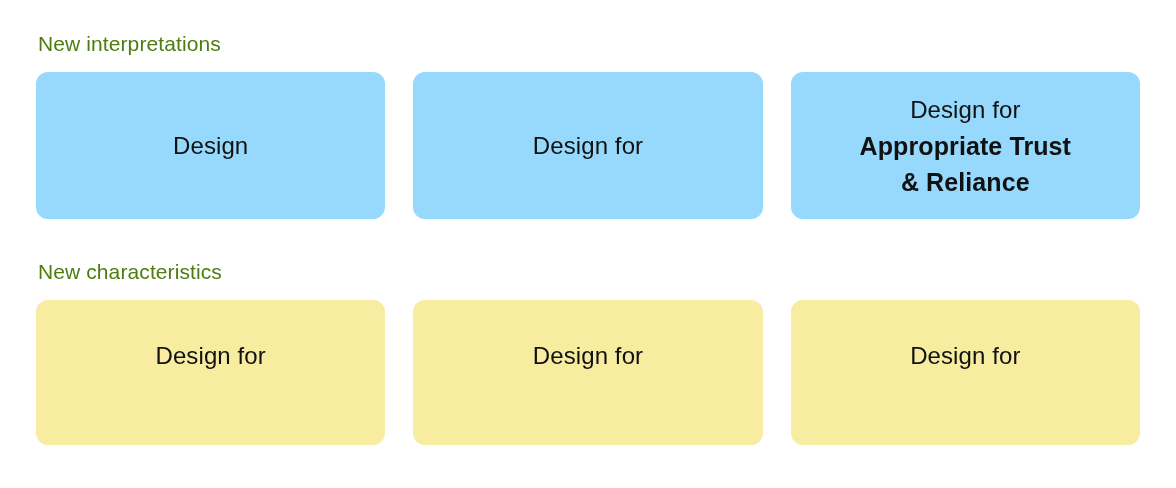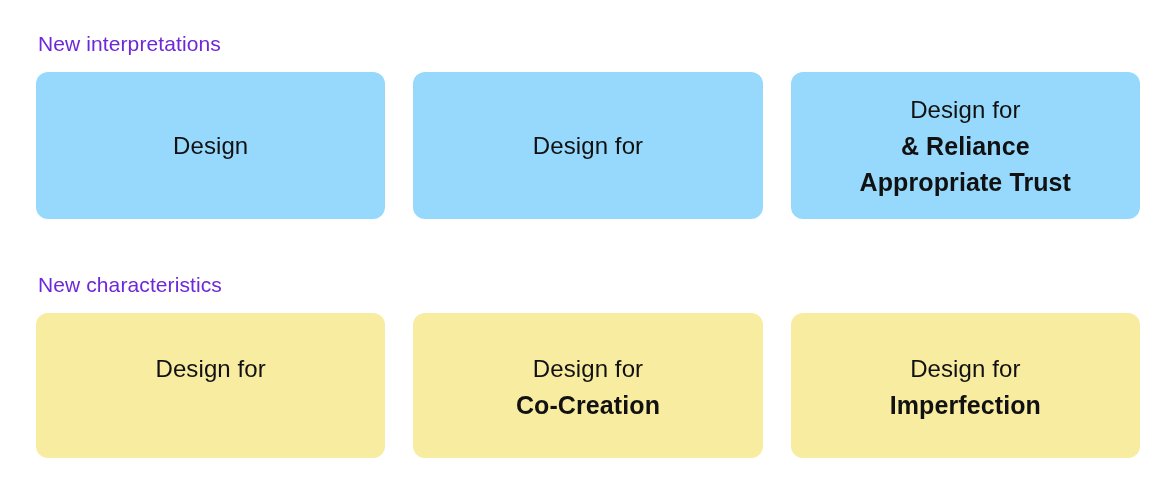--- a/index.html
+++ b/index.html
@@ -23,27 +23,27 @@
     box-sizing: border-box;
   }
 
   .section {
     position: absolute;
     left: 36px;
     width: 1104px;
   }
 
   .section-interpretations { top: 30px; }
-  .section-characteristics { top: 271px; }
+  .section-characteristics { top: 258px; }
 
   .section-label {
     font-size: 21px;
     font-weight: 300;
     line-height: 28px;
-    color: #6d28d9;
+    color: #4d7c0f;
     letter-spacing: 0.1px;
     margin: 0 0 14px 2px;
     white-space: nowrap;
   }
 
   .card-row {
     display: flex;
     flex-direction: row;
     gap: 28px;
     width: 1104px;
@@ -105,41 +105,39 @@
       <div class="card card-blue">
         <span class="card-line card-line-regular">Design</span>
       </div>
 
       <div class="card card-blue">
         <span class="card-line card-line-regular">Design for</span>
       </div>
 
       <div class="card card-blue">
         <span class="card-line card-line-regular">Design for</span>
+        <span class="card-line card-line-bold">Appropriate Trust</span>
         <span class="card-line card-line-bold">&amp; Reliance</span>
-        <span class="card-line card-line-bold">Appropriate Trust</span>
       </div>
 
     </div>
   </div>
 
   <div class="section section-characteristics">
     <div class="section-label">New characteristics</div>
     <div class="card-row">
 
       <div class="card card-yellow">
         <span class="card-line card-line-regular">Design for</span>
       </div>
 
       <div class="card card-yellow">
         <span class="card-line card-line-regular">Design for</span>
-        <span class="card-line card-line-bold">Co-Creation</span>
       </div>
 
       <div class="card card-yellow">
         <span class="card-line card-line-regular">Design for</span>
-        <span class="card-line card-line-bold">Imperfection</span>
       </div>
 
     </div>
   </div>
 
 </div>
 
 </body></html>

